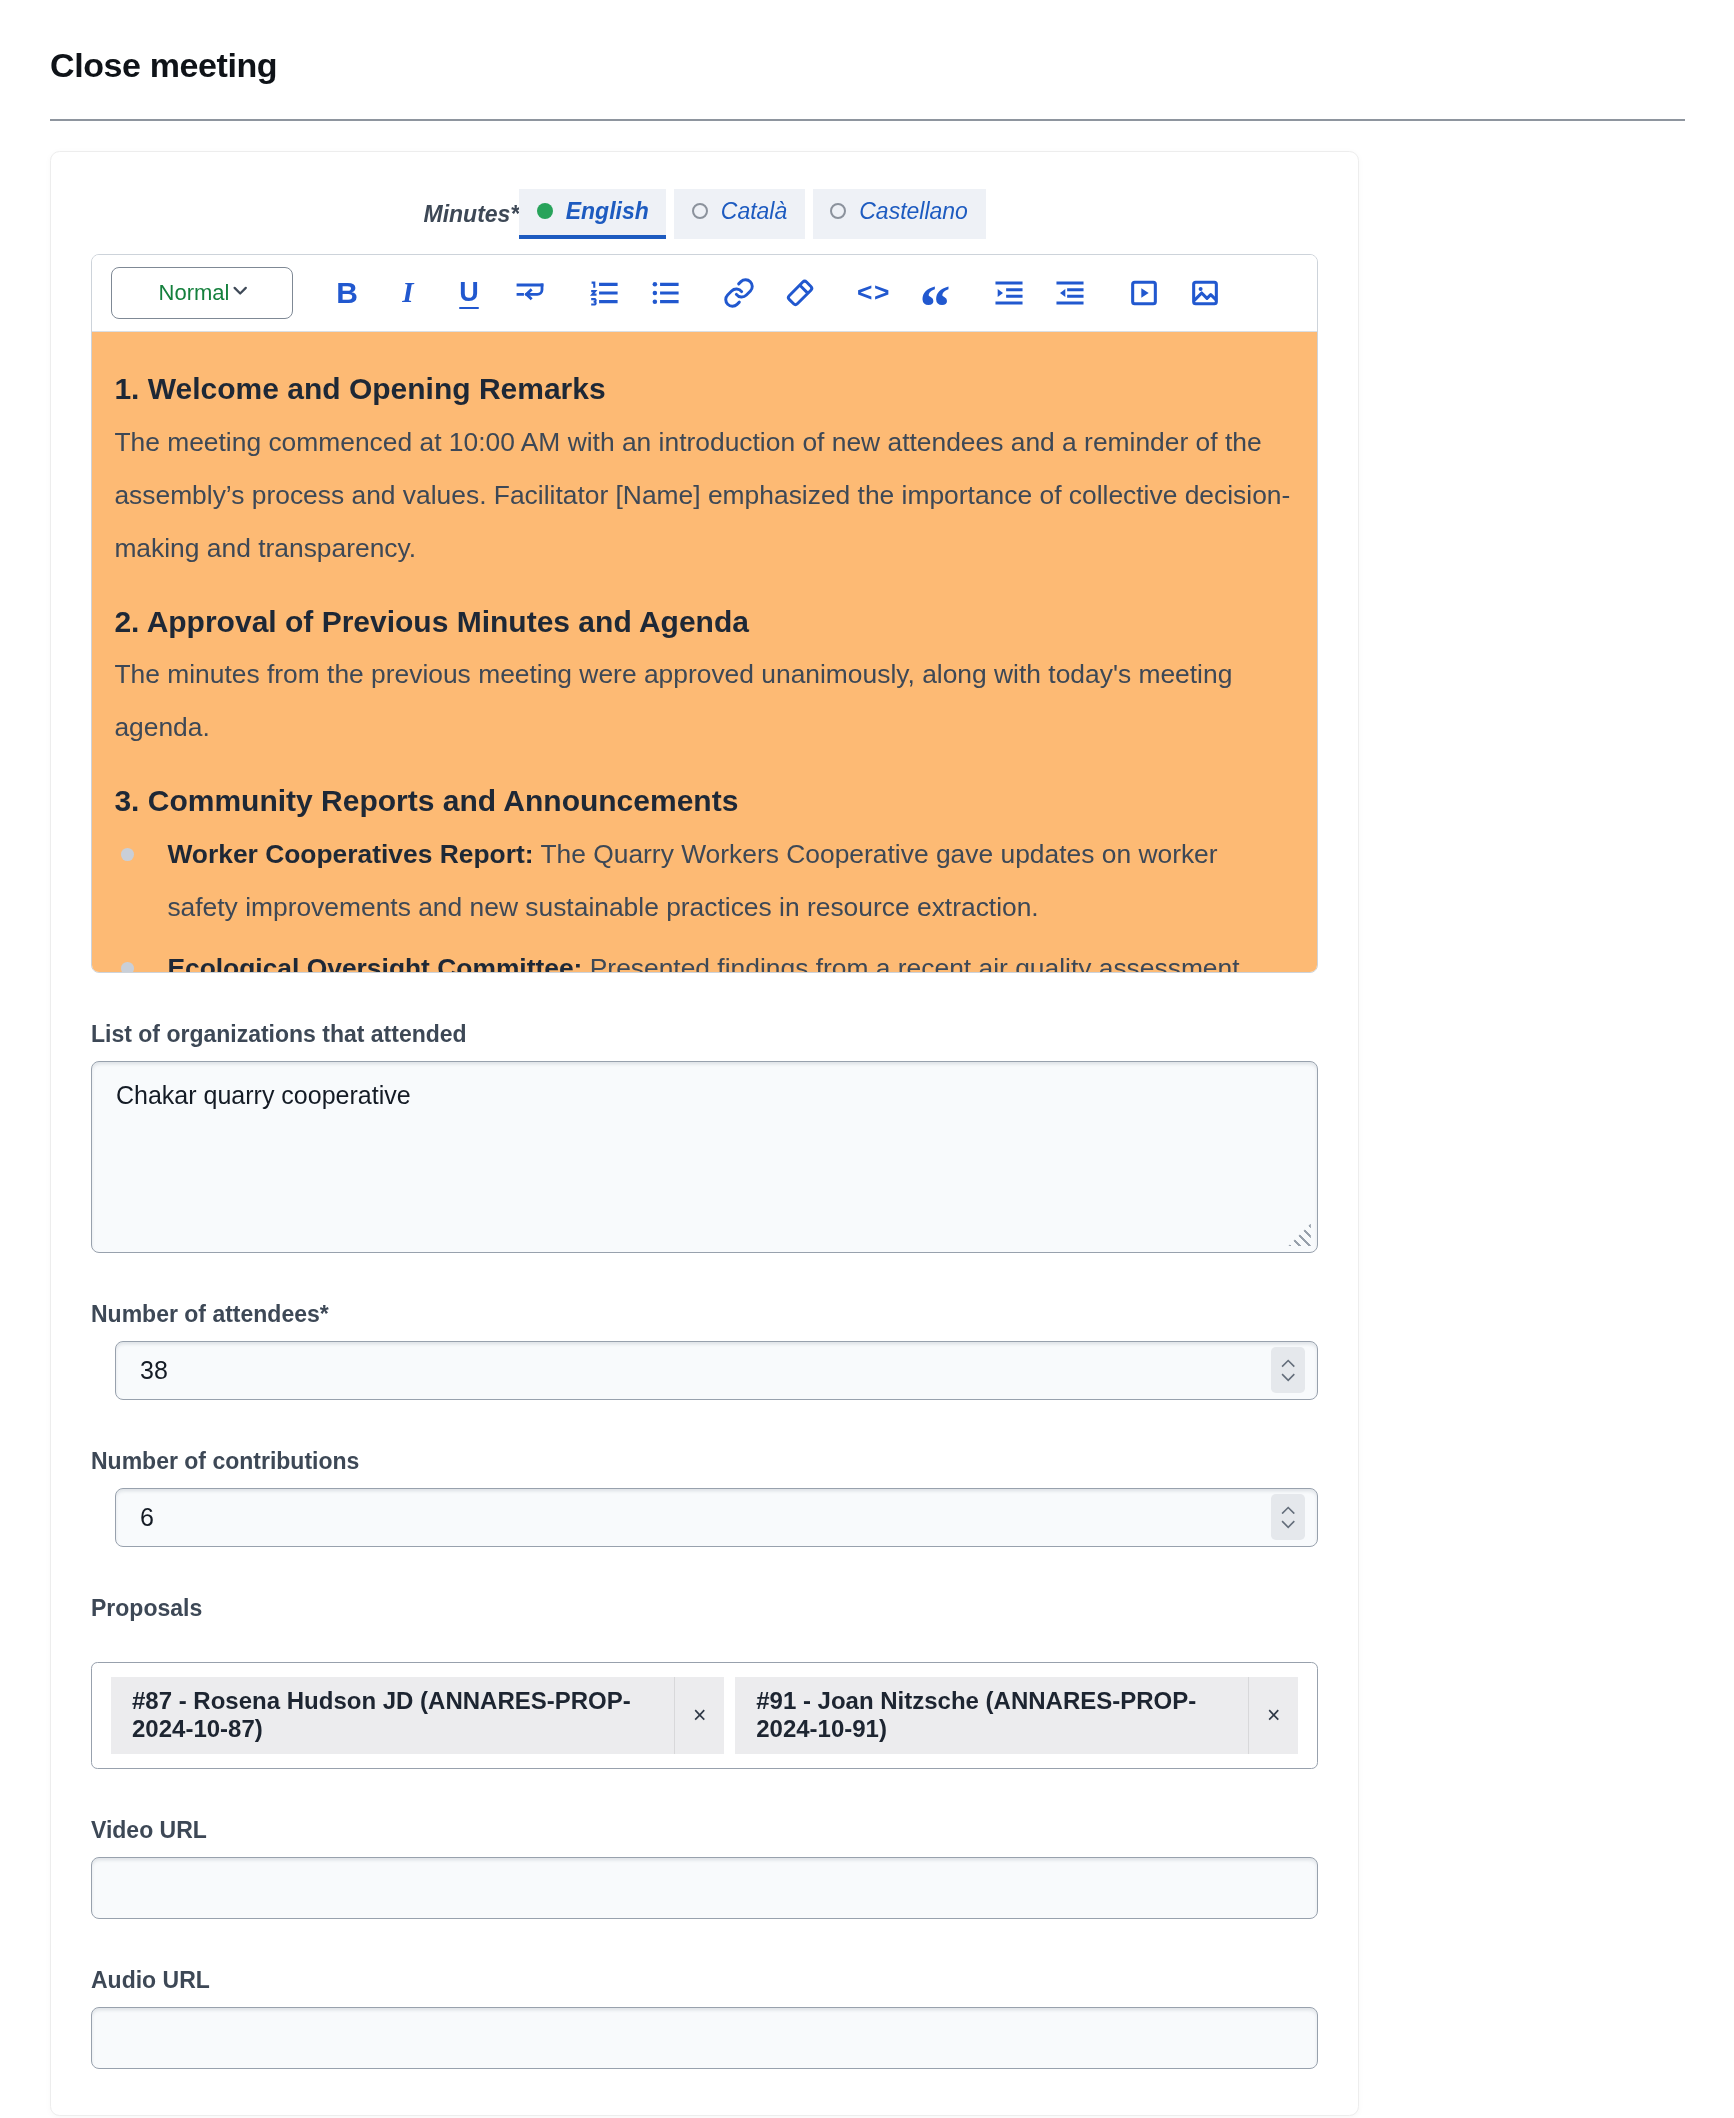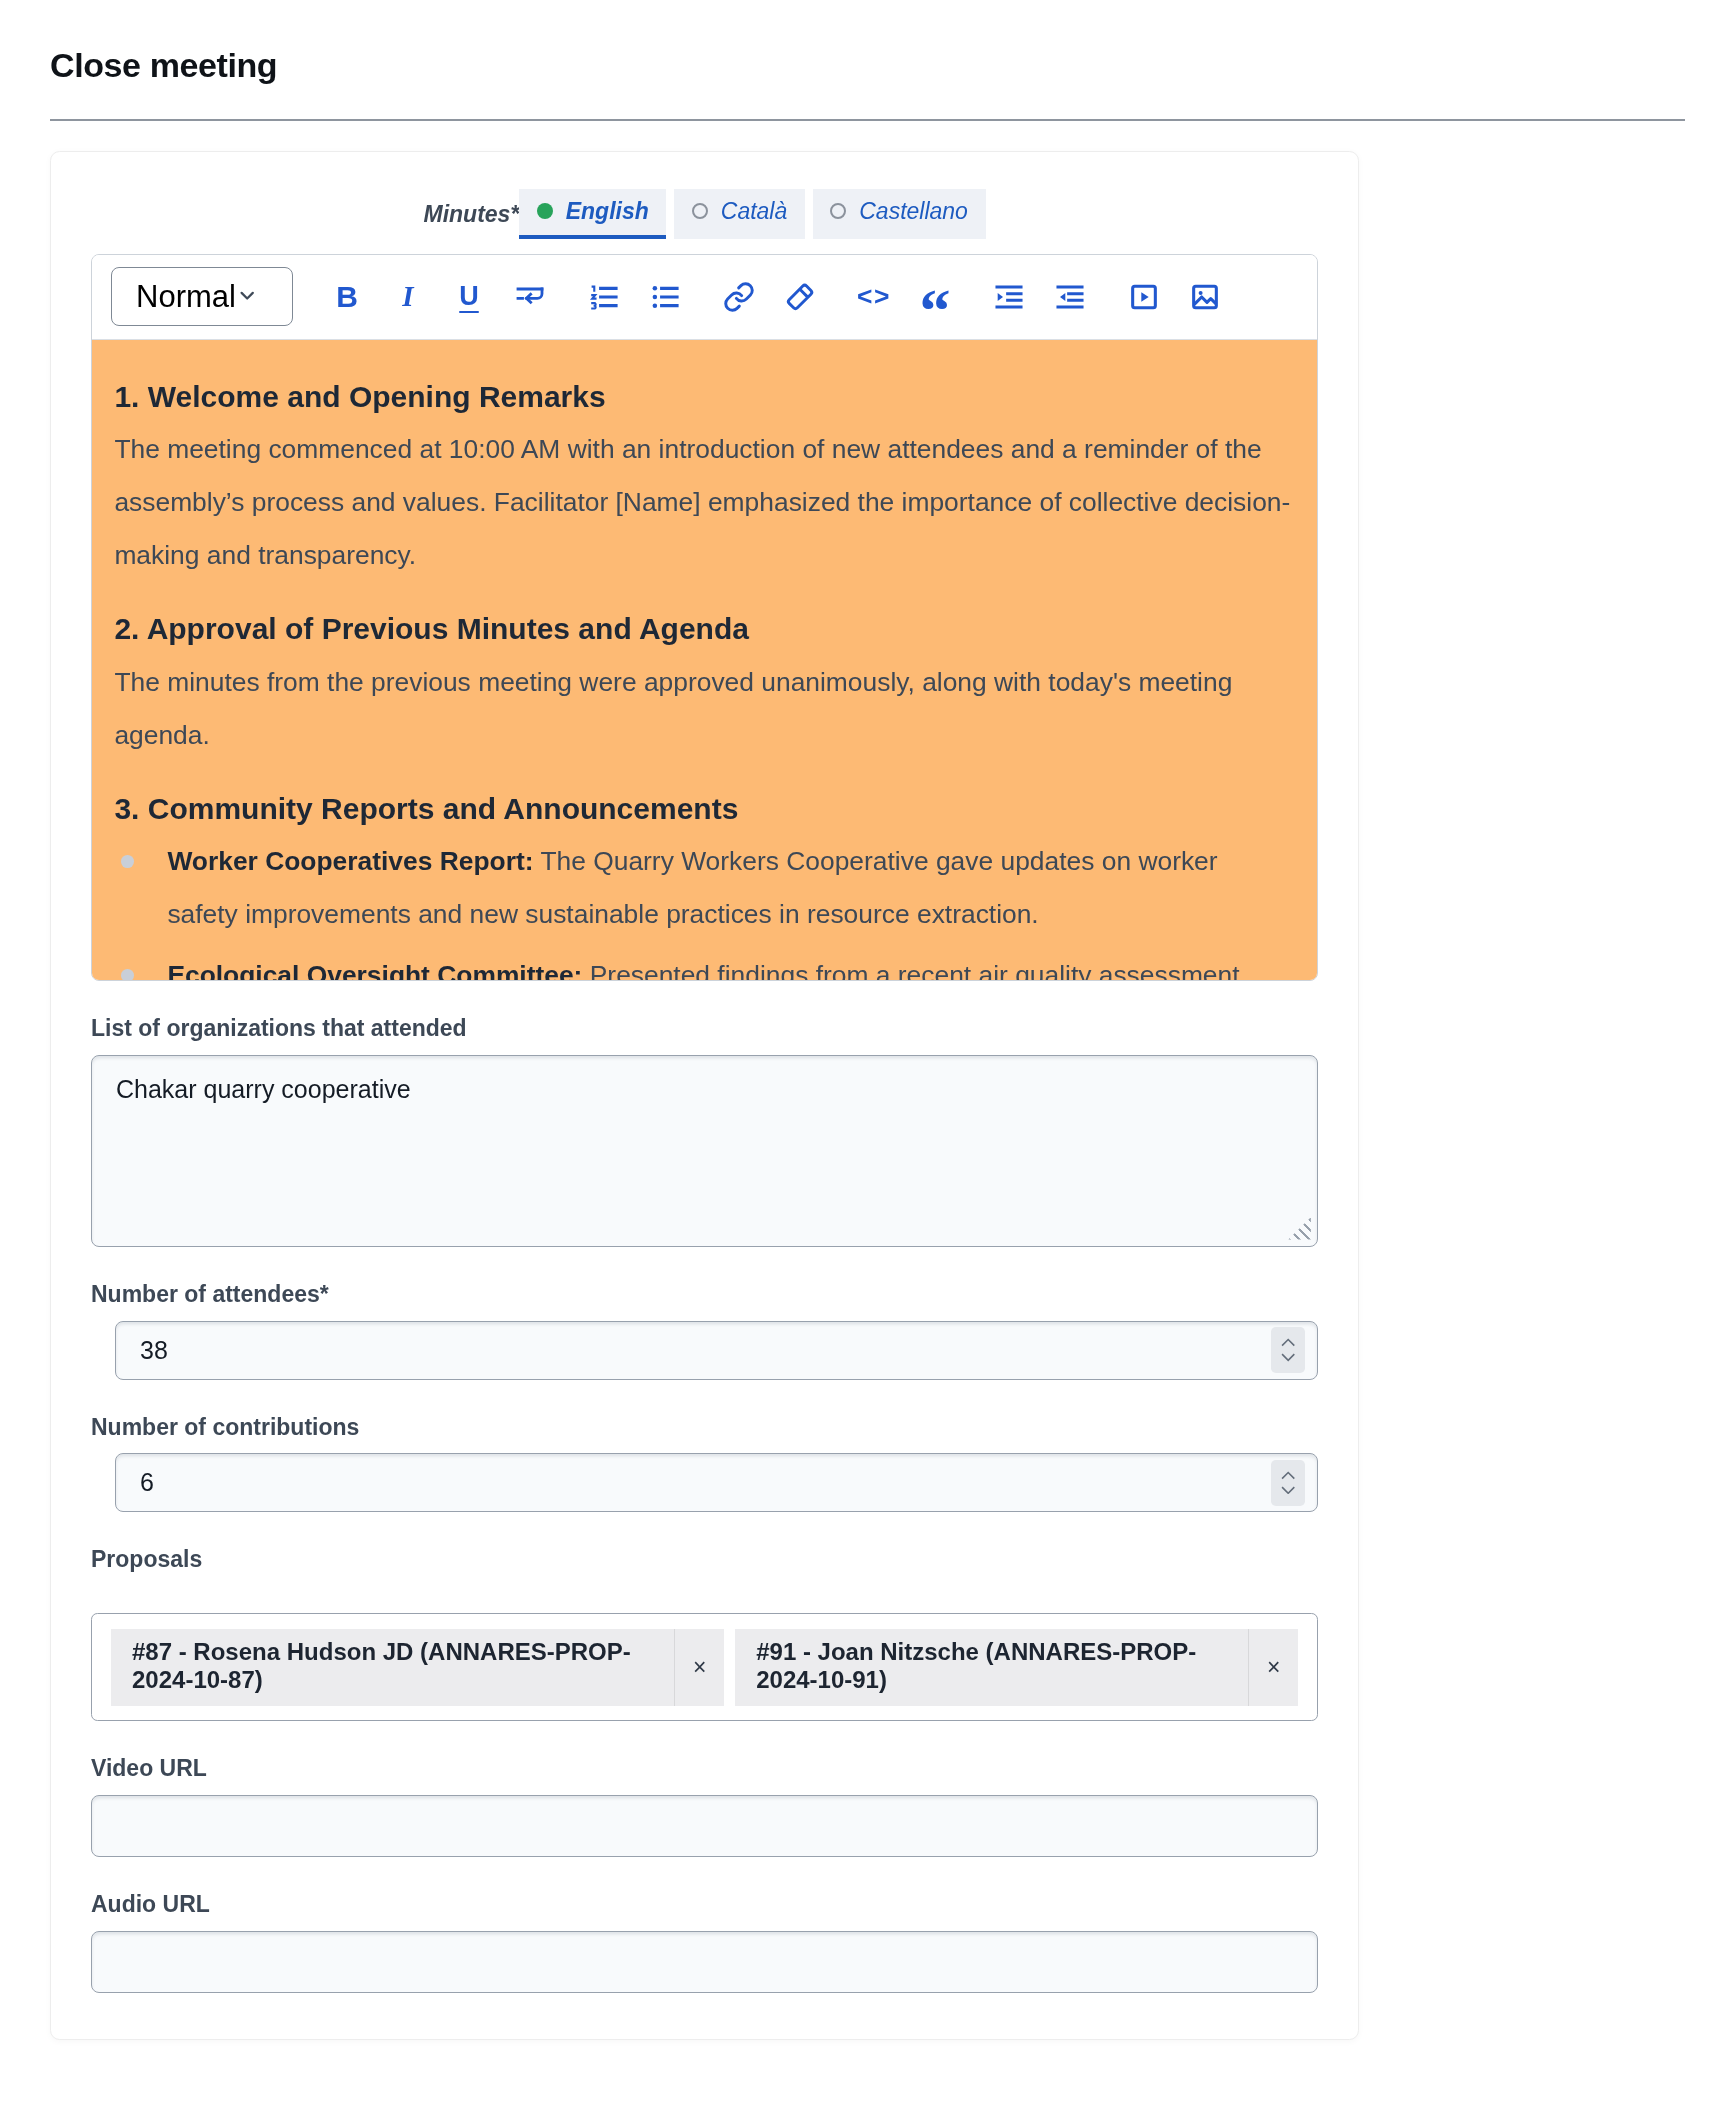--- a/index.html
+++ b/index.html
@@ -36,24 +36,24 @@
   .radio-dot.filled { background: #27a35a; }
   .radio-dot.empty { border: 2.4px solid #8b929c; background: transparent; }
 
   
   .editor { margin-top: 14.4px; border: 1.6px solid #cdd3da; border-radius: 8px; overflow: hidden; }
   .toolbar {
     display: flex; align-items: center;
     background: #fff; padding: 12.8px 19px; border-bottom: 1.6px solid #dadfe5;
   }
   .style-select {
-    display: flex; align-items: center; justify-content: flex-start;
+    display: flex; align-items: center; justify-content: center;
     width: 182px; flex: 0 0 auto;
     border: 1.6px solid #7f8995; border-radius: 8px; background: #fff;
-    padding: 10.4px 17.6px 10.4px 24px; font-size: 31px; color: #000000;
+    padding: 10.4px 17.6px 10.4px 24px; font-size: 22px; color: #15803d;
     margin-right: 37px; cursor: pointer;
   }
   .style-select svg { color: #3f4a58; }
   .tb-icons { display: flex; align-items: center; gap: 40px; color: #2158cf; }
   .tb-group { display: flex; align-items: center; gap: 27px; }
   .tb-btn {
     min-width: 34px; height: 37px; display: flex; align-items: center; justify-content: center;
     color: #2158cf; cursor: pointer;
   }
   .glyph-b { font-size: 30px; font-weight: bold; }
@@ -73,21 +73,21 @@
     position: relative; padding-left: 53px;
     font-size: 26.4px; color: #3d4856; line-height: 53px; margin-bottom: 8px;
   }
   .editor-body li::before {
     content: ""; position: absolute; left: 6.4px; top: 20px;
     width: 12.8px; height: 12.8px; border-radius: 50%; background: #c9cfd8;
   }
   .editor-body .lead { font-weight: bold; color: #1e2836; }
 
   
-  .field { margin-top: 34px; }
+  .field { margin-top: 48px; }
   .field .field-label { display: block; margin-bottom: 12.8px; }
 
   .textarea-wrap { position: relative; }
   .input-area {
     display: block; width: 100%; height: 192px;
     background: #f8fafc; border: 1.6px solid #98a1ad; border-radius: 8px;
     padding: 19px 24px; font-size: 25px; color: #141b25;
     font-family: inherit; resize: none;
     box-shadow: inset 0 2.4px 3.2px rgba(24,39,58,.10);
   }

